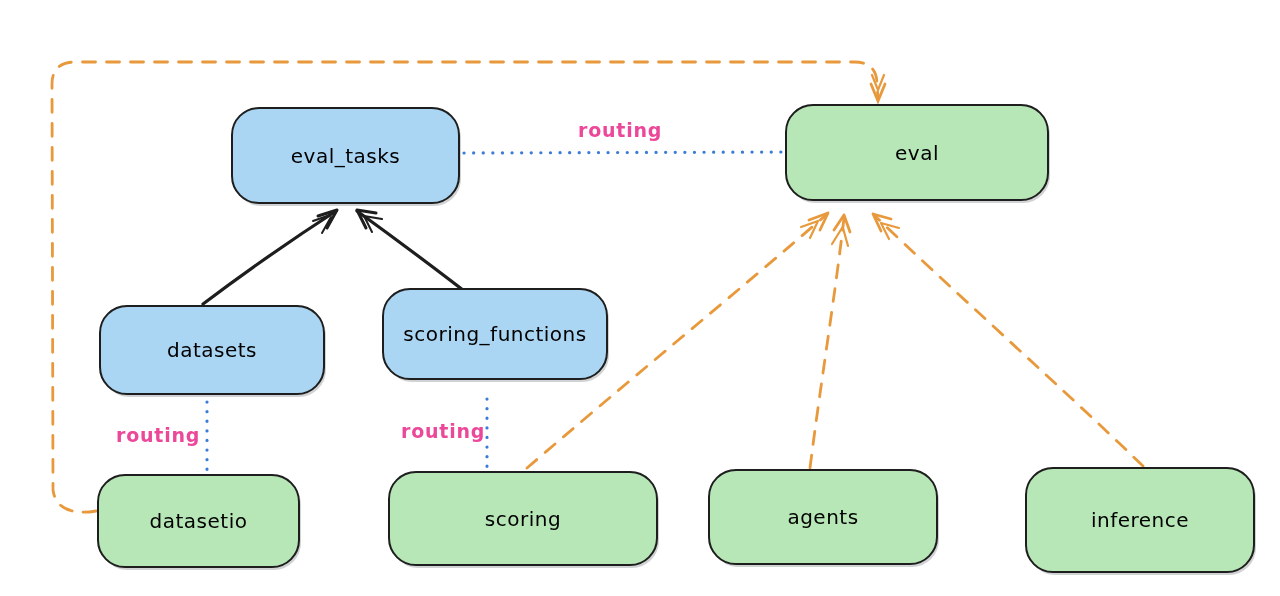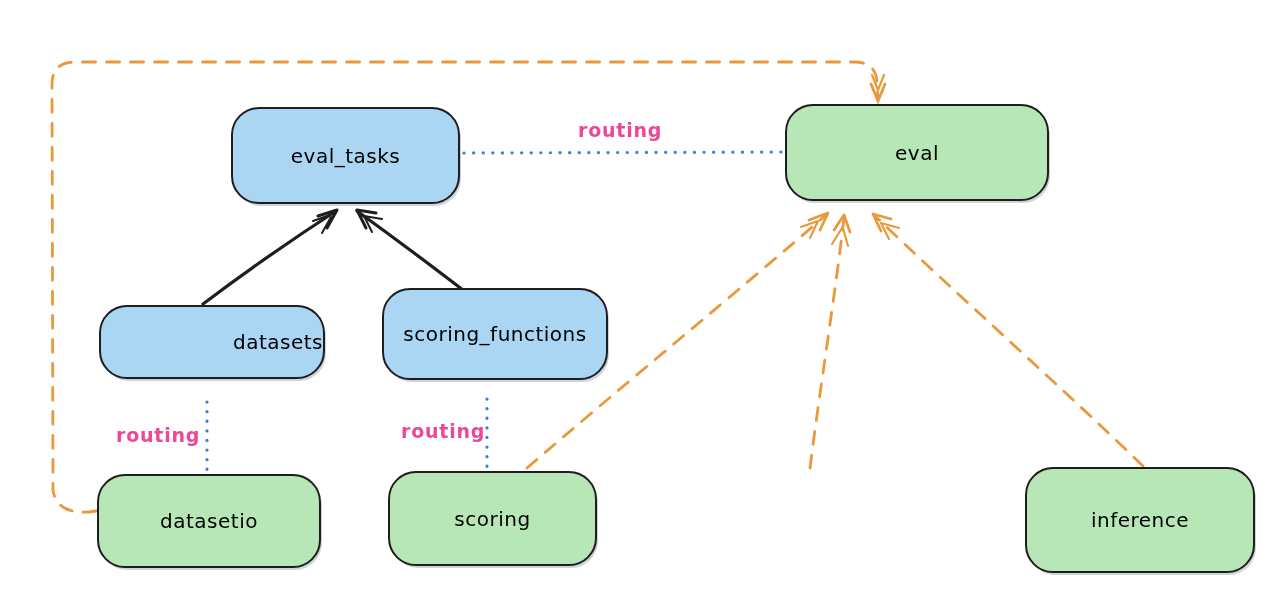--- a/index.html
+++ b/index.html
@@ -34,24 +34,24 @@
     letter-spacing: 0.5px;
     color: #000000;
     box-sizing: border-box;
     box-shadow: 2px 3px 0 -1px rgba(120,125,130,0.35);
   }
   .node.blue  { background: #aad5f3; }
   .node.green { background: #b7e7b7; }
 
   #node-eval_tasks        { left: 231px;  top: 107px; width: 229px; height: 97px; }
   #node-eval              { left: 785px;  top: 104px; width: 264px; height: 97px; }
-  #node-datasets          { left: 99px;   top: 305px; width: 226px; height: 74px; justify-content: flex-end; }
+  #node-datasets          { left: 99px;   top: 305px; width: 226px; height: 90px; }
   #node-scoring_functions { left: 382px;  top: 288px; width: 226px; height: 92px; }
-  #node-datasetio         { left: 97px;   top: 474px; width: 224px; height: 94px; }
-  #node-scoring           { left: 388px;  top: 471px; width: 209px; height: 95px; justify-content: center; }
+  #node-datasetio         { left: 97px;   top: 474px; width: 203px; height: 94px; }
+  #node-scoring           { left: 388px;  top: 471px; width: 270px; height: 95px; justify-content: center; }
   #node-agents            { left: 708px;  top: 469px; width: 230px; height: 96px; }
   #node-inference         { left: 1025px; top: 467px; width: 230px; height: 106px; }
 
   .routing-label {
     position: absolute;
     color: #ec4899;
     font-size: 19px;
     font-weight: 600;
     letter-spacing: 0.8px;
   }
@@ -132,20 +132,23 @@
   </div>
 
   <div class="node green" id="node-datasetio" style="background: rgb(183, 231, 183);">
     <span>datasetio</span>
   </div>
 
   <div class="node green" id="node-scoring" style="background: rgb(183, 231, 183);">
     <span>scoring</span>
   </div>
 
+  <div class="node green" id="node-agents" style="background: rgb(183, 231, 183);">
+    <span>agents</span>
+  </div>
 
   <div class="node green" id="node-inference" style="background: rgb(183, 231, 183);">
     <span>inference</span>
   </div>
 
   <div class="routing-label" id="routing-label-top">routing</div>
   <div class="routing-label" id="routing-label-datasets">routing</div>
   <div class="routing-label" id="routing-label-scoring">routing</div>
 
 </div>

